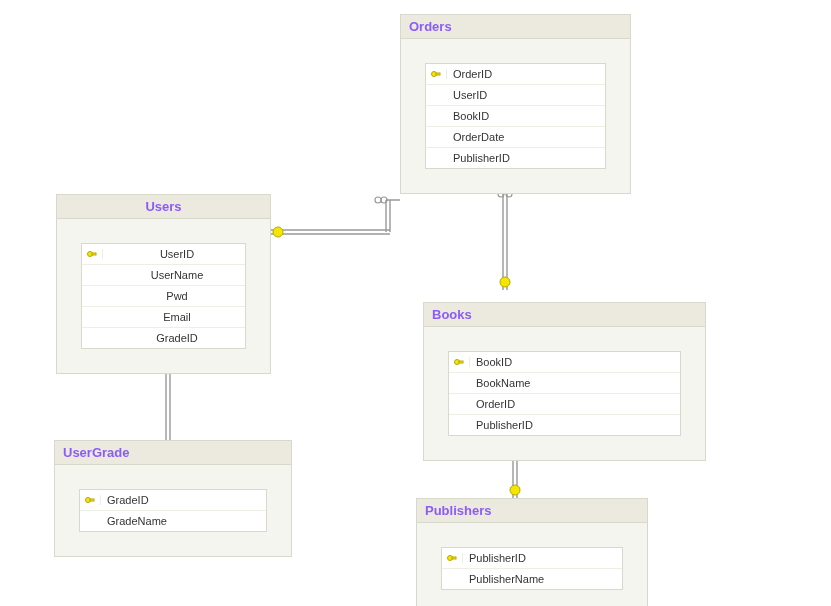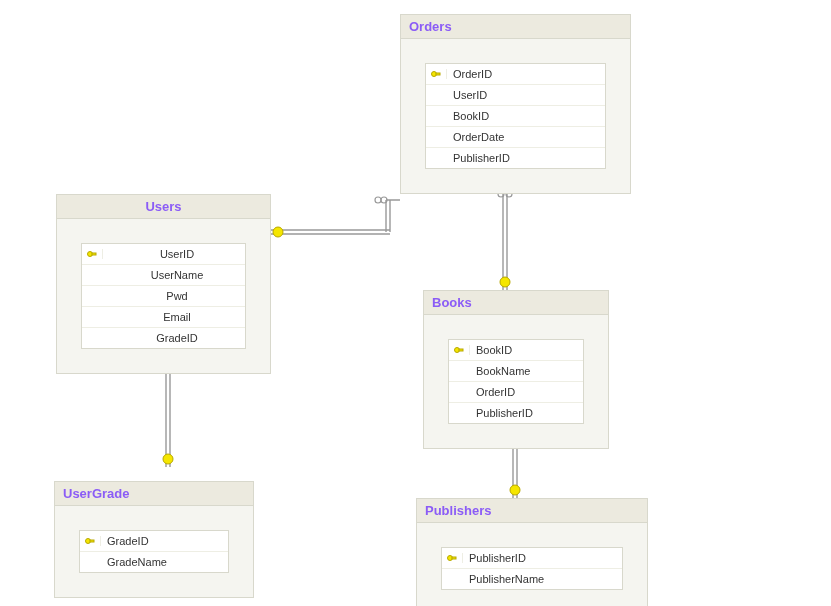--- a/index.html
+++ b/index.html
@@ -176,21 +176,21 @@
           <div class="key-cell"></div>
           <div class="col-cell">Email</div>
         </div>
       <div class="row">
           <div class="key-cell"></div>
           <div class="col-cell">GradeID</div>
         </div>
     </div>
   </div>
 
-  <div class="table-box" style="left:423px; top:290px; width:186px;">
+  <div class="table-box" style="left:423px; top:302px; width:283px;">
     <div class="table-header">Books</div>
     <div class="table-inner">
       <div class="row">
         <div class="key-cell">
             <svg class="key-icon" viewBox="0 0 10 10">
               <circle cx="3" cy="5" r="2.5" fill="#f5e600" stroke="#b7a800"></circle>
               <rect x="5" y="4" width="4" height="2" fill="#f5e600" stroke="#b7a800"></rect>
             </svg>
           </div>
         <div class="col-cell">BookID</div>
@@ -203,21 +203,21 @@
           <div class="key-cell"></div>
           <div class="col-cell">OrderID</div>
         </div>
       <div class="row">
           <div class="key-cell"></div>
           <div class="col-cell">PublisherID</div>
         </div>
     </div>
   </div>
 
-  <div class="table-box" style="left:54px; top:481px; width:200px;">
+  <div class="table-box" style="left:54px; top:440px; width:238px;">
     <div class="table-header">UserGrade</div>
     <div class="table-inner">
       <div class="row">
         <div class="key-cell">
             <svg class="key-icon" viewBox="0 0 10 10">
               <circle cx="3" cy="5" r="2.5" fill="#f5e600" stroke="#b7a800"></circle>
               <rect x="5" y="4" width="4" height="2" fill="#f5e600" stroke="#b7a800"></rect>
             </svg>
           </div>
         <div class="col-cell">GradeID</div>

